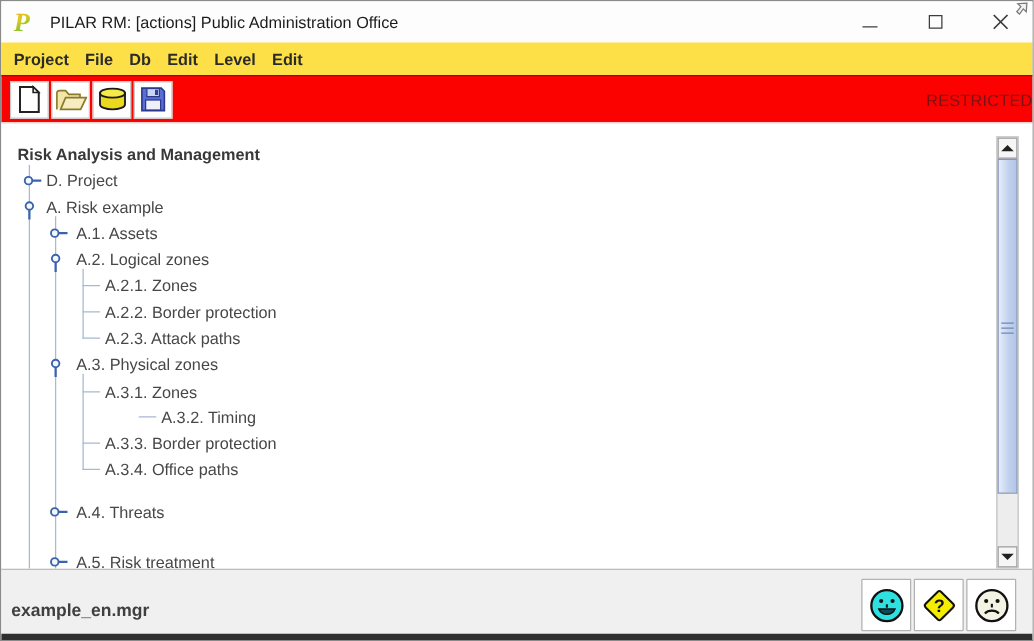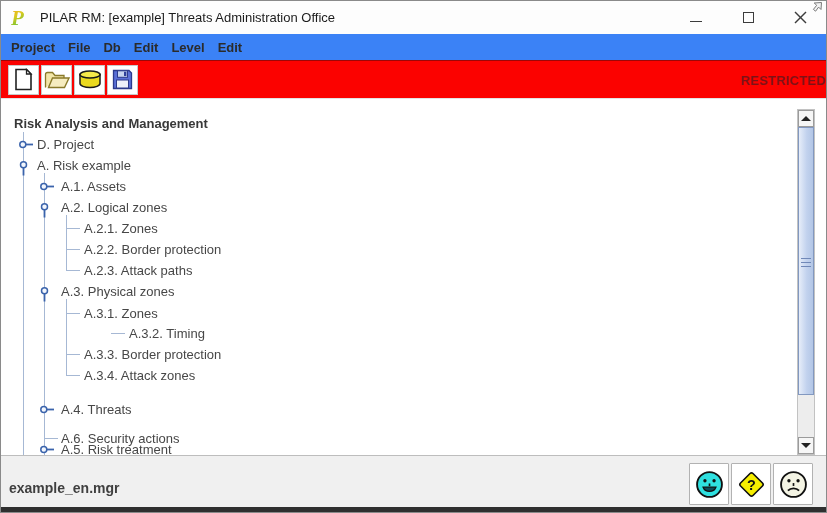--- a/index.html
+++ b/index.html
@@ -11,26 +11,26 @@
   }
   
   .titlebar{position:absolute;top:0;left:0;right:0;height:33px;background:#fdfdfd;display:flex;align-items:center;padding-left:10px;}
   .title-text{font-size:13px;color:#1c1c1c;margin-left:12px;}
   .win-controls{position:absolute;right:0;top:0;height:33px;display:flex;}
   .win-btn{width:52px;height:33px;display:flex;align-items:center;justify-content:center;}
   .min-glyph{width:12px;height:0;border-top:1.6px solid #3c3c3c;margin-top:8px;}
   .max-glyph{width:11px;height:11px;border:1.6px solid #3c3c3c;}
   .cursor-ne{position:absolute;right:3px;top:0px;z-index:50;}
   
-  .menubar{position:absolute;top:33px;left:0;right:0;height:26px;background:#3b82f6;display:flex;align-items:center;padding-left:10px;}
+  .menubar{position:absolute;top:33px;left:0;right:0;height:26px;background:#fde047;display:flex;align-items:center;padding-left:10px;}
   .menu-item{font-size:13px;font-weight:bold;color:#2b2b2b;margin-right:13px;cursor:default;}
   
   .toolbar{position:absolute;top:59px;left:0;right:0;height:38px;background:#fb0200;border-top:1px solid #9d0606;display:flex;align-items:center;padding-left:7px;}
   .tb-btn{width:31px;height:30px;background:#fff;border:1px solid #c9c9c9;margin-right:2px;display:flex;align-items:center;justify-content:center;padding:0;}
-  .classification{position:absolute;right:0px;top:50%;transform:translateY(-50%);font-size:13px;font-weight:bold;letter-spacing:.2px;}
+  .classification{position:absolute;right:0px;top:50%;transform:translateY(-50%);font-size:13px;font-weight:normal;letter-spacing:.2px;}
   
   .treepanel{position:absolute;top:97px;left:0;right:0;height:357px;background:#fff;border-top:1px solid #e3e3e3;overflow:hidden;}
   .tree-rows{position:absolute;inset:0;}
   .tree-row{position:absolute;left:0;width:780px;height:21px;}
   .tlabel{position:absolute;top:0;line-height:21px;font-size:13px;color:#474747;white-space:nowrap;}
   .tree-row.root .tlabel{font-weight:bold;color:#383838;}
   .handle{position:absolute;top:5px;display:block;line-height:0;}
   .stub{position:absolute;top:10px;width:14px;height:1px;background:#a6b8d4;}
   .vline{position:absolute;width:1px;background:#a6b8d4;}
   
@@ -61,21 +61,21 @@
         <defs>
           <linearGradient id="pg" x1="0" y1="0" x2="0.35" y2="1">
             <stop offset="0" stop-color="#f5a11c"></stop>
             <stop offset="0.5" stop-color="#ddc91e"></stop>
             <stop offset="1" stop-color="#57c23a"></stop>
           </linearGradient>
         </defs>
         <text x="0" y="18" font-family="Liberation Serif, serif" font-size="21" font-weight="bold" font-style="italic" fill="url(#pg)">P</text>
       </svg>
     </span>
-    <span class="title-text">PILAR RM: [example] Threats Administration Office</span>
+    <span class="title-text">PILAR RM: [actions] Public Administration Office</span>
     <div class="win-controls">
       <div class="win-btn">
           <div class="min-glyph"></div>
         </div>
       <div class="win-btn">
           <div class="max-glyph"></div>
         </div>
       <div class="win-btn">
         <svg width="13" height="13" viewBox="0 0 13 13">
           <line x1="1" y1="1" x2="12" y2="12" stroke="#3c3c3c" stroke-width="1.4"></line>
@@ -193,39 +193,35 @@
         <div class="tree-row" style="top: 224px; margin-left: 45px;">
           <span class="stub" style="left:65px"></span>
           <span class="tlabel" style="left:83px">A.3.2. Timing</span>
         </div>
         <div class="tree-row" style="top: 245px;">
           <span class="stub" style="left:65px"></span>
           <span class="tlabel" style="left:83px">A.3.3. Border protection</span>
         </div>
         <div class="tree-row" style="top: 266px;">
           <span class="stub" style="left:65px"></span>
-          <span class="tlabel" style="left:83px">A.3.4. Attack zones</span>
+          <span class="tlabel" style="left:83px">A.3.4. Office paths</span>
         </div>
         <div class="tree-row" style="top: 300px; padding-left: 43px;">
           <span class="handle" style="left:38px"><svg width="16" height="11" viewBox="0 0 16 11">
               <circle cx="4.8" cy="5.5" r="3" fill="#f2f6fd" stroke="#3a63ab" stroke-width="1.5"></circle>
               <line x1="8" y1="5.5" x2="15" y2="5.5" stroke="#3a63ab" stroke-width="1.8"></line>
             </svg></span>
           <span class="tlabel" style="left:60px">A.4. Threats</span>
         </div>
         <div class="tree-row" style="top: 308px; margin-top: 32px;">
           <span class="handle" style="left:38px"><svg width="16" height="11" viewBox="0 0 16 11">
               <circle cx="4.8" cy="5.5" r="3" fill="#f2f6fd" stroke="#3a63ab" stroke-width="1.5"></circle>
               <line x1="8" y1="5.5" x2="15" y2="5.5" stroke="#3a63ab" stroke-width="1.8"></line>
             </svg></span>
           <span class="tlabel" style="left:60px">A.5. Risk treatment</span>
-        </div>
-        <div class="tree-row" style="top: 329px;">
-          <span class="stub" style="left:43px"></span>
-          <span class="tlabel" style="left:60px">A.6. Security actions</span>
         </div>
       </div>
 
     <div class="scrollbar">
       <div class="sb-btn sb-up">
           <div class="tri-up"></div>
         </div>
       <div class="sb-thumb">
         <div class="sb-grip"></div>
       </div>

